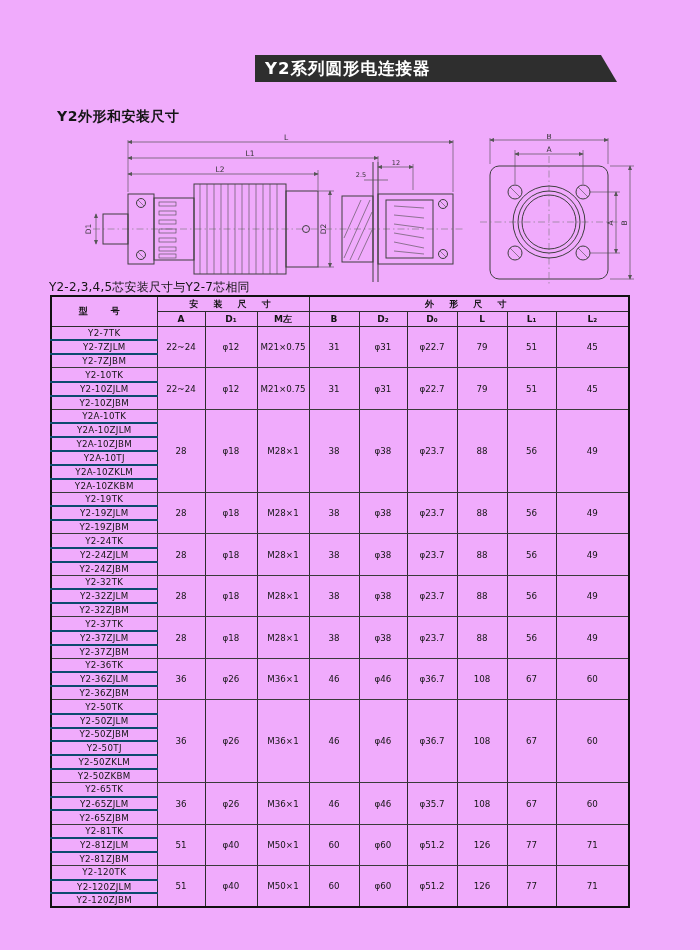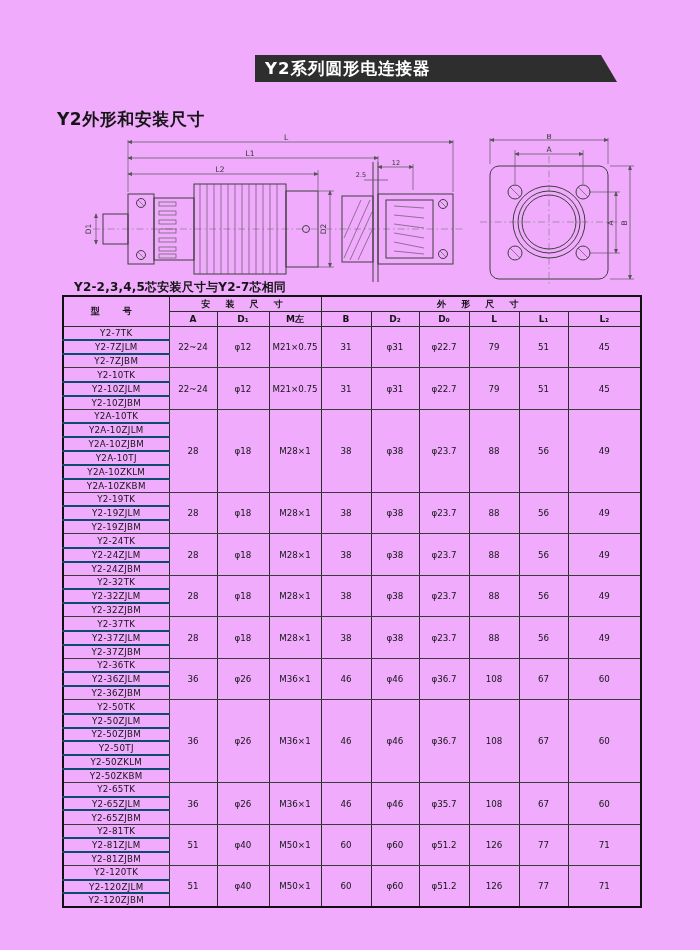--- a/index.html
+++ b/index.html
@@ -16,37 +16,37 @@
   .banner{
     position:absolute;left:255px;top:55px;width:362px;height:27px;
     background:#2e2e2e;
     clip-path:polygon(0 0, calc(100% - 16px) 0, 100% 100%, 0 100%);
     color:#ffffff;font-size:16.5px;font-weight:bold;line-height:27px;
     padding-left:10px;box-sizing:border-box;letter-spacing:1px;
   }
   
   .section-title{
     position:absolute;left:57px;top:108px;
-    font-size:17px;font-weight:bold;letter-spacing:0.5px;
+    font-size:14px;font-weight:bold;letter-spacing:0.5px;
   }
   .table-caption{
-    position:absolute;left:74px;top:279px;
-    font-size:12px;font-weight:bold;letter-spacing:0.2px;
+    position:absolute;left:49px;top:279px;
+    font-size:12px;font-weight:normal;letter-spacing:0.2px;
   }
   
   .drawing{position:absolute;left:58px;top:134px;}
   .drawing .ln{stroke:#3f3f3f;fill:none;stroke-width:1;}
   .drawing .thin{stroke:#4a4a4a;fill:none;stroke-width:0.6;}
   .drawing .dim{stroke:#555;fill:none;stroke-width:0.7;}
   .drawing .cl{stroke:#777;fill:none;stroke-width:0.6;stroke-dasharray:7 3 1.5 3;}
   .drawing text{font-family:"DejaVu Sans",sans-serif;font-size:7.5px;fill:#333;}
   .drawing .small{font-size:6.5px;}
   
   .dim-table{
-    position:absolute;left:62px;top:295px;
+    position:absolute;left:50px;top:295px;
     border-collapse:collapse;table-layout:fixed;width:578px;
     font-size:9px;color:#141414;padding-left:36px;
   }
   .dim-table th,.dim-table td{
     border:1px solid #3a3a3a;padding:0;text-align:center;vertical-align:middle;
     overflow:hidden;white-space:nowrap;
   }
   .dim-table{border:2px solid #111;}
   .dim-table thead th{height:14px;font-weight:bold;font-size:9px;border-color:#2c2c2c;}
   .dim-table thead .grp{letter-spacing:6px;margin-top:46px;}

